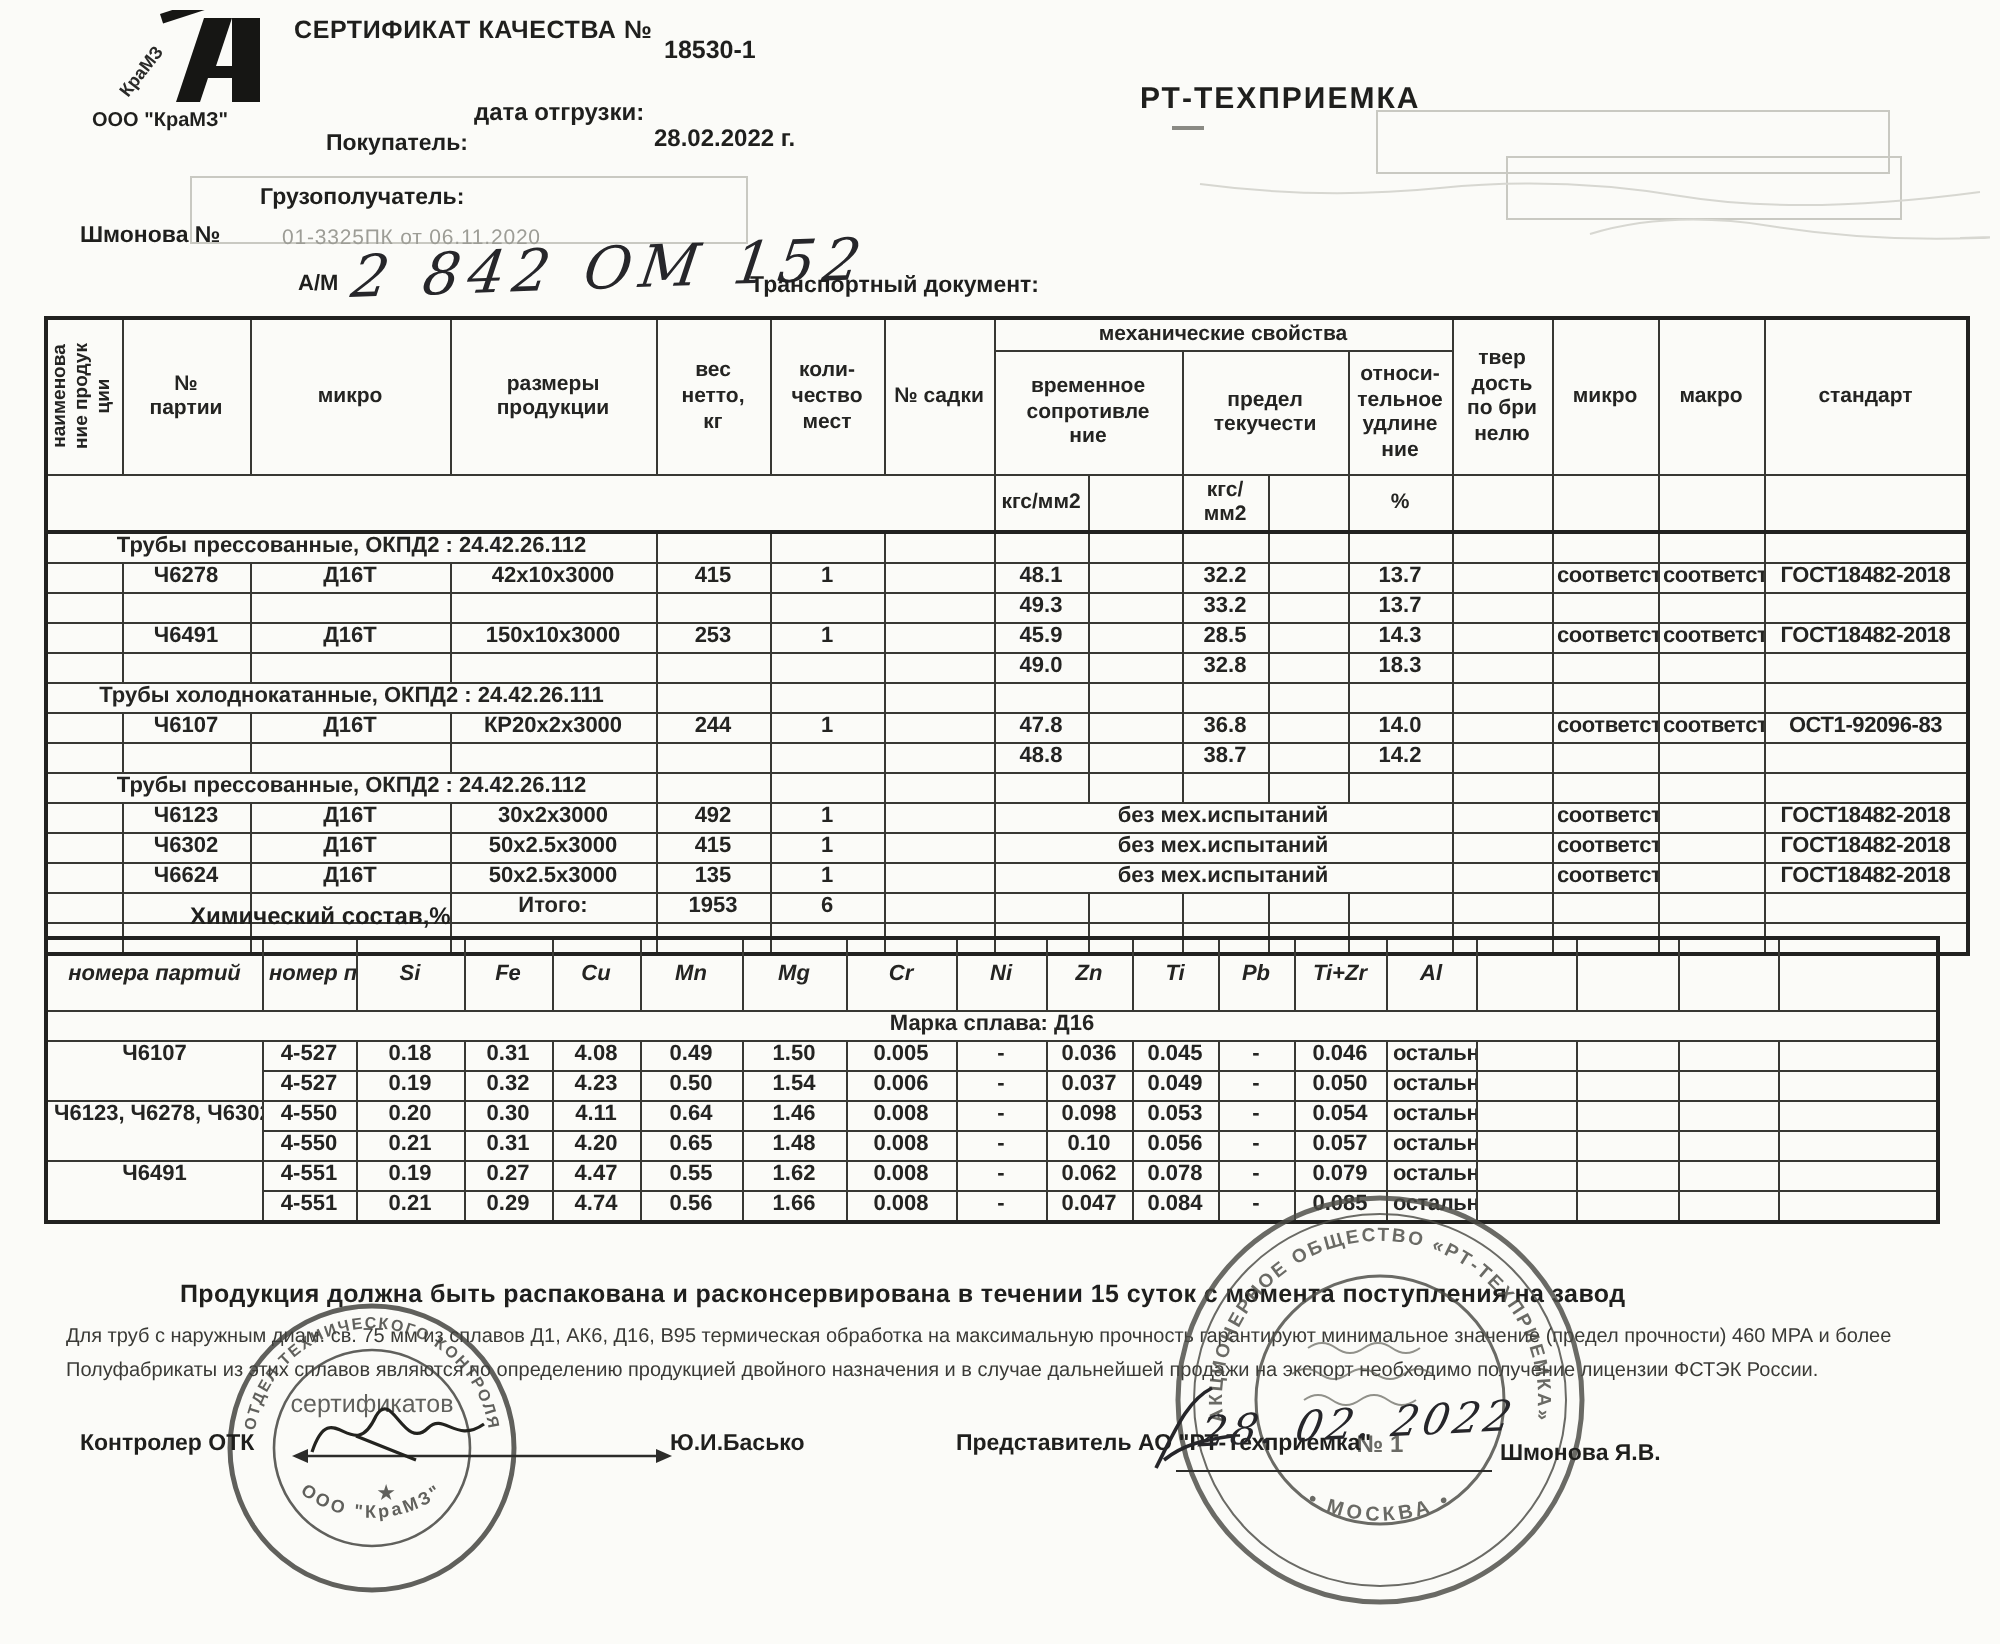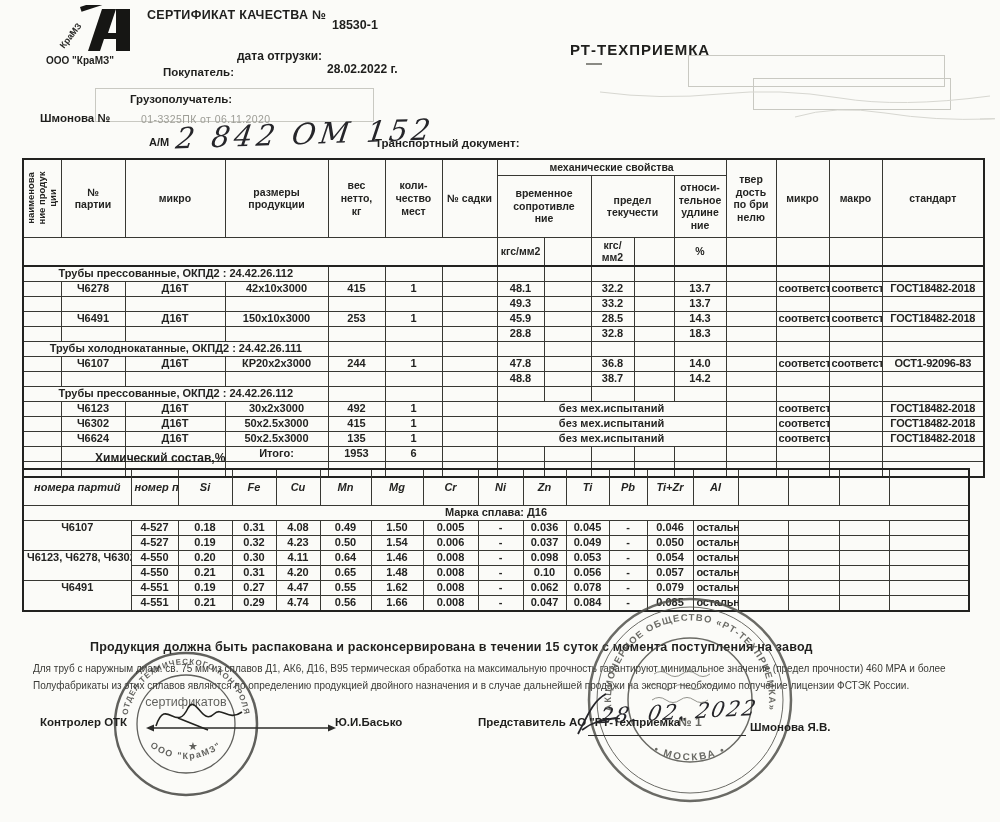--- a/index.html
+++ b/index.html
@@ -227,21 +227,21 @@
           <td class="xs l">ГОСТ18482-2018</td>
         </tr>
         <tr>
           <td></td>
           <td></td>
           <td></td>
           <td></td>
           <td></td>
           <td></td>
           <td></td>
-          <td>28.8</td>
+          <td>49.0</td>
           <td></td>
           <td>32.8</td>
           <td></td>
           <td>18.3</td>
           <td></td>
           <td></td>
           <td></td>
           <td></td>
         </tr>
         <tr>

